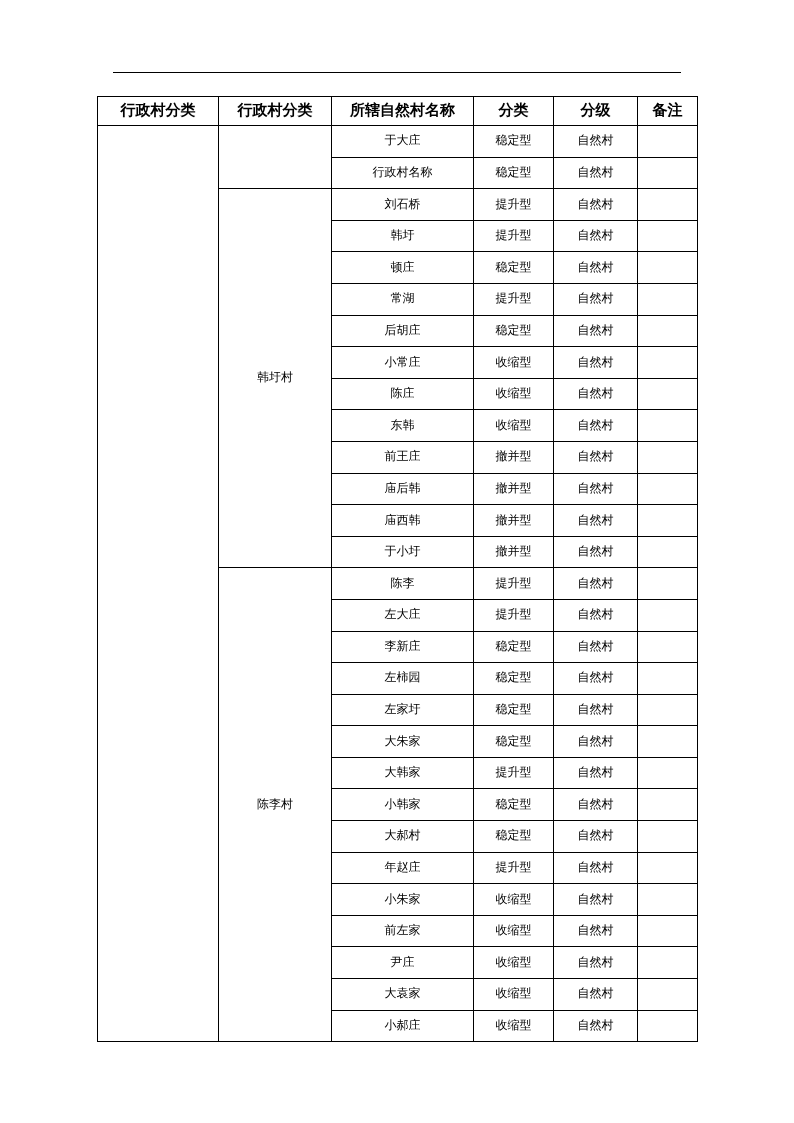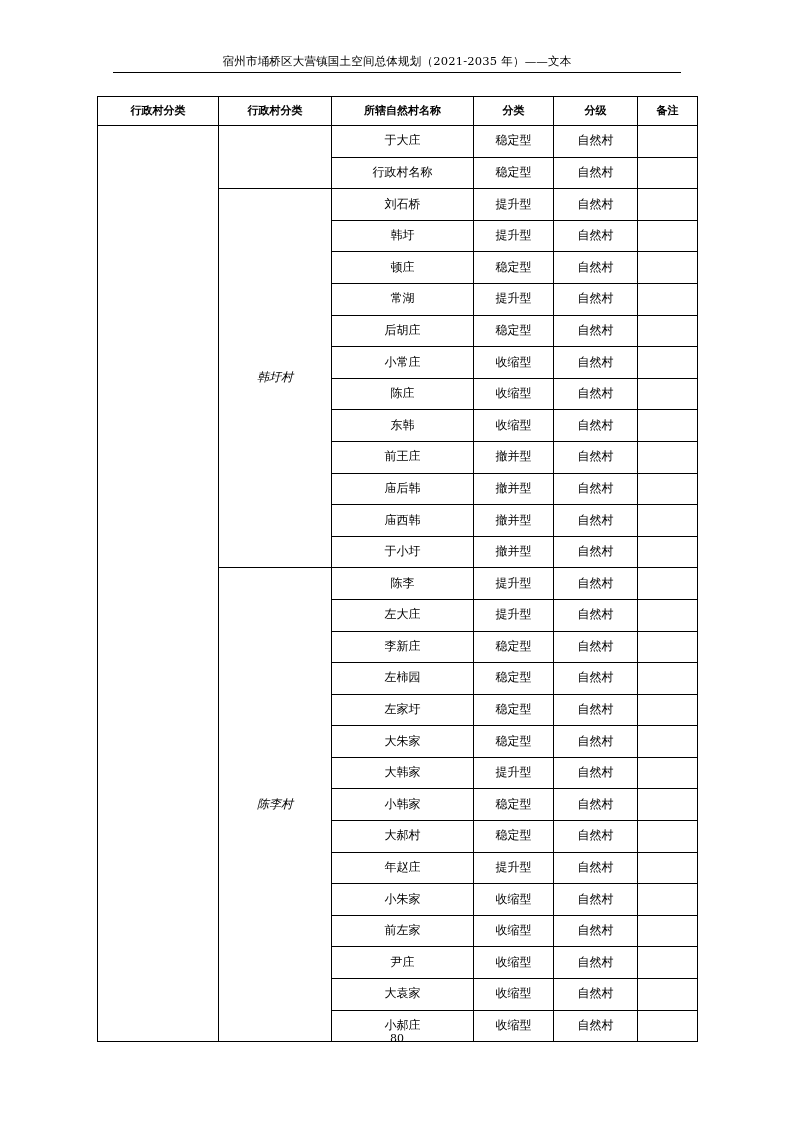--- a/index.html
+++ b/index.html
@@ -60,51 +60,47 @@
     vertical-align: middle;
     font-size: 12px;
     font-weight: normal;
     padding: 0;
     height: 30.6px;
     line-height: 1.15;
     font-family: "DejaVu Serif", "Liberation Serif", serif;
   }
   table.main thead td {
     font-weight: bold;
-    font-size: 11px;
+    font-size: 15px;
     height: 28px;
   }
   .col-1 { width: 121px; }
   .col-2 { width: 113px; }
   .col-3 { width: 142px; }
   .col-4 { width: 80px; }
   .col-5 { width: 84px; }
   .col-6 { width: 60px; }
   .vgroup {
     font-size: 12.5px;
-    font-style: italic;
   }
   .footer {
     position: absolute;
     top: 1032px;
     left: 0;
     width: 794px;
     text-align: center;
     font-size: 11px;
     font-family: "DejaVu Serif", "Liberation Serif", serif;
   }
 </style>
 </head>
 <body>
 
 <div class="page">
 
-  <div class="header">
-    <span class="header-text">宿州市埇桥区大营镇国土空间总体规划（2021-2035 年）——文本</span>
-  </div>
   <div class="header-rule"></div>
 
   <div class="table-wrap">
     <table class="main">
       <colgroup>
         <col class="col-1">
           <col class="col-2">
           <col class="col-3">
           <col class="col-4">
           <col class="col-5">
@@ -298,17 +294,14 @@
         <tr>
           <td>小郝庄</td>
           <td>收缩型</td>
           <td>自然村</td>
           <td></td>
         </tr>
       </tbody>
     </table>
   </div>
 
-  <div class="footer">
-    <span>80</span>
-  </div>
 
 </div>
 
 </body></html>

